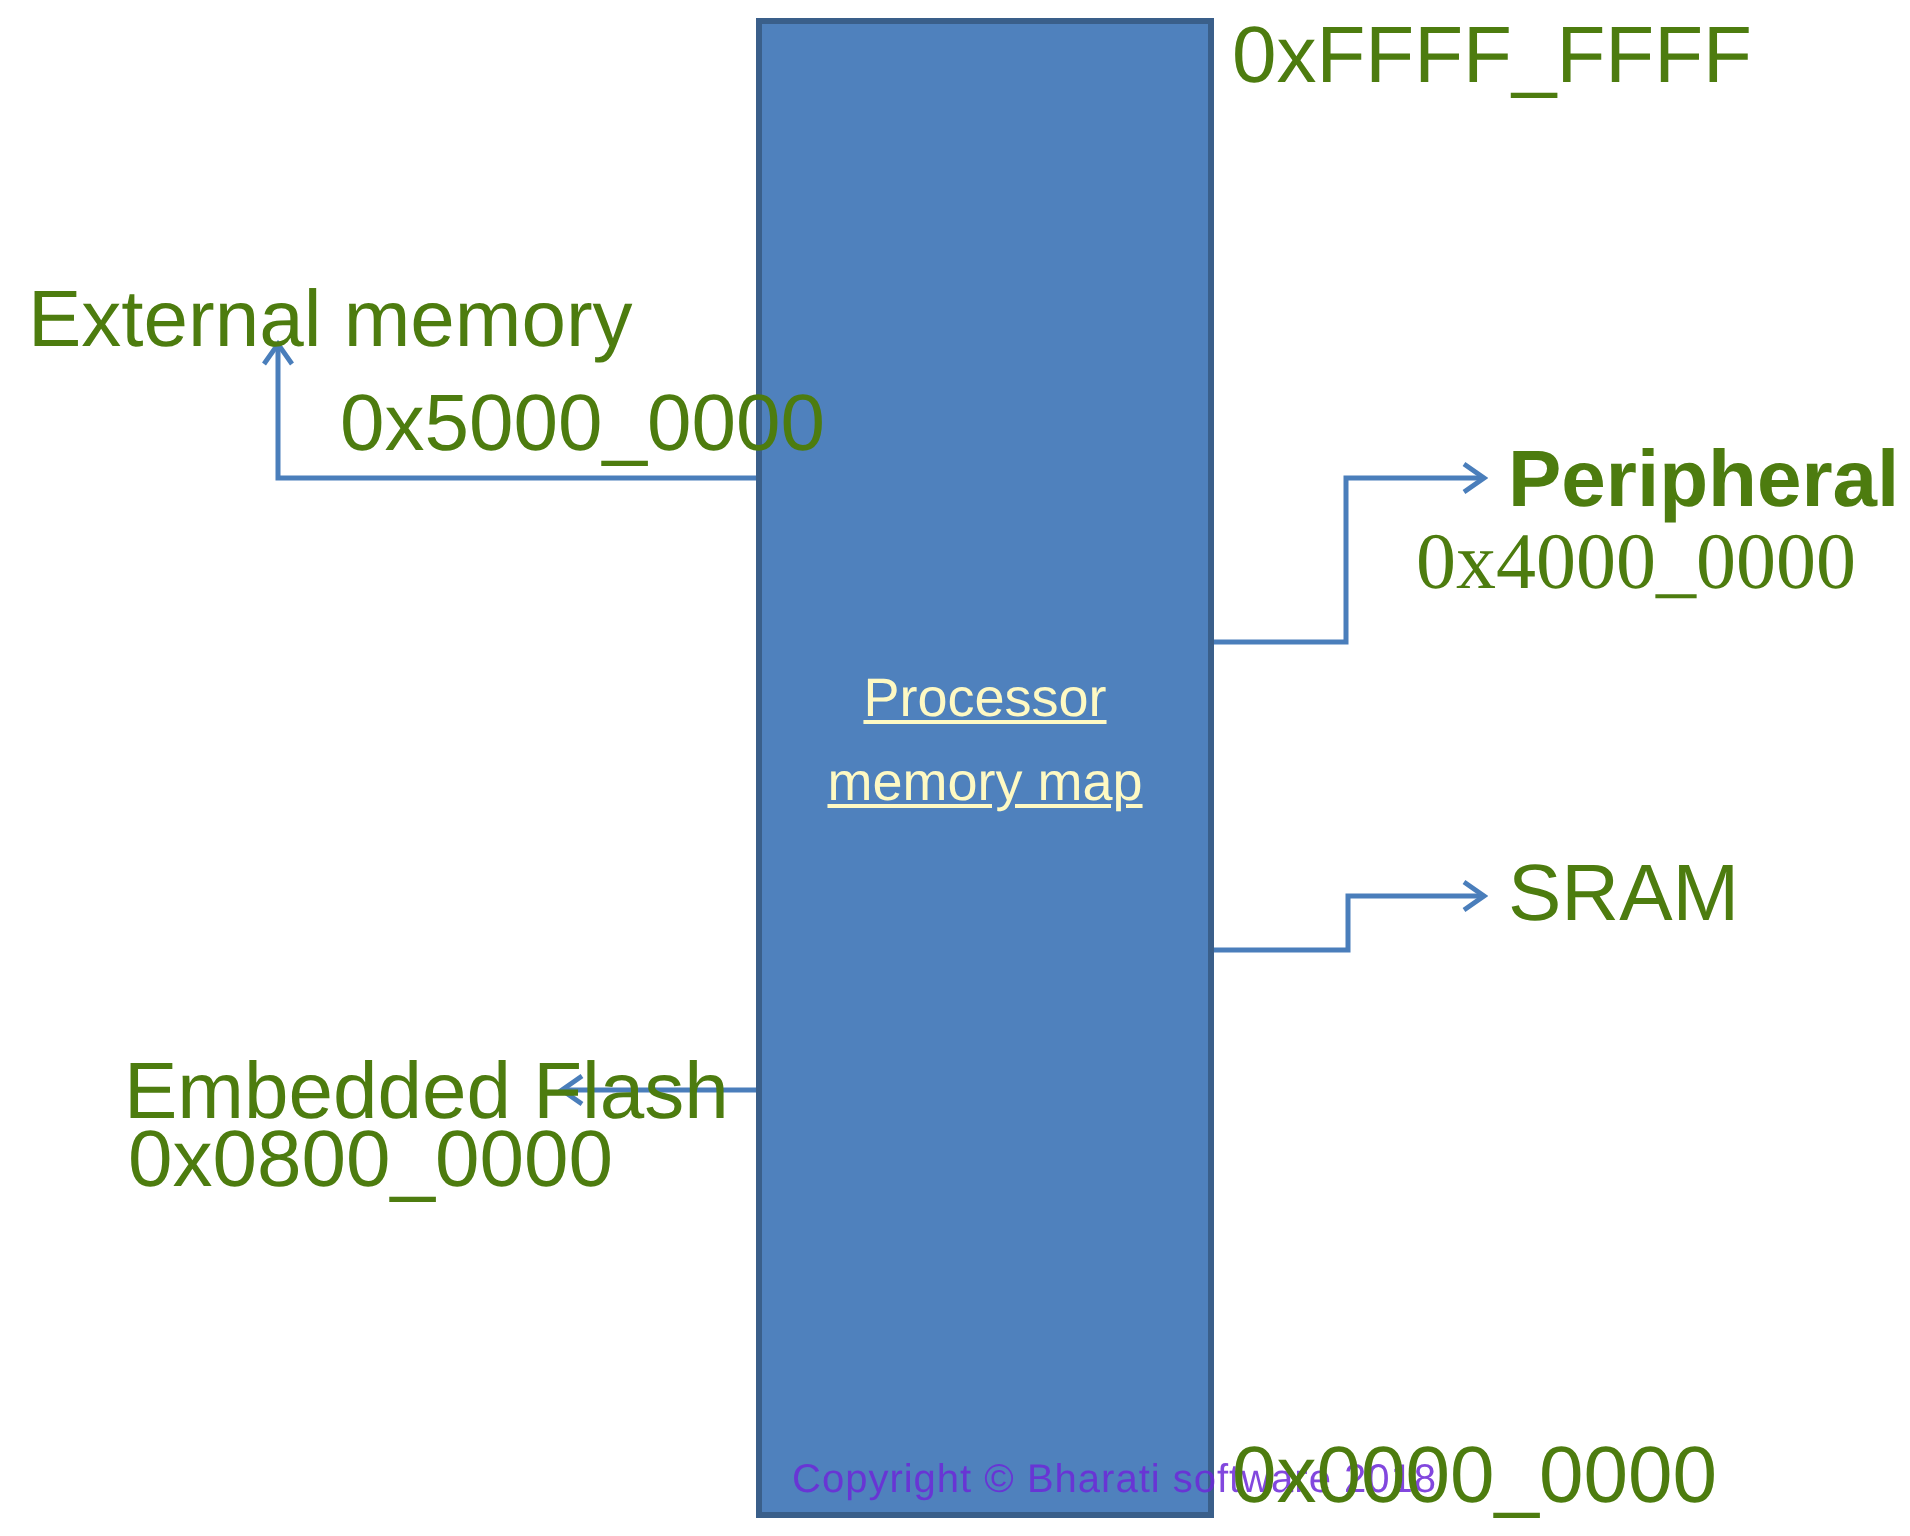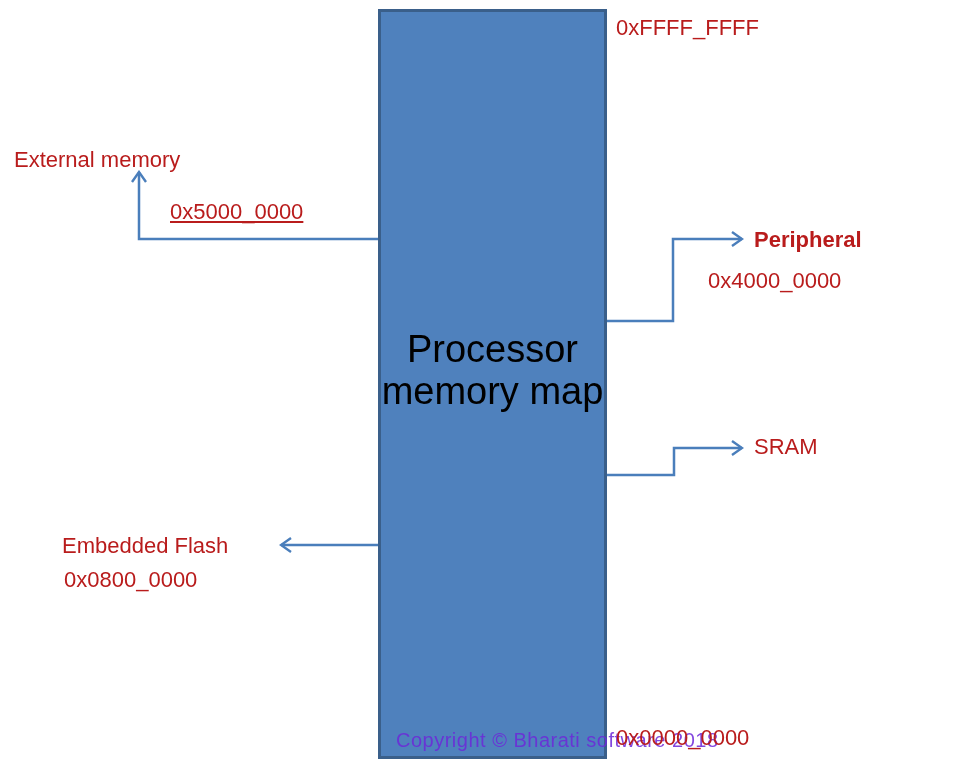--- a/index.html
+++ b/index.html
@@ -25,61 +25,62 @@
     background: #4f81bd;
     border: 3px solid #3a5f8a;
     display: flex;
     flex-direction: column;
     align-items: center;
     justify-content: center;
     transform: none;
     z-index: 1;
   }
   .memory-box .box-title {
-    color: #000000;
-    font-size: 38px;
+    color: #fef9c3;
+    font-size: 27px;
     line-height: 42px;
     text-align: center;
     position: relative;
     top: -14px;
+    text-decoration: underline;
   }
   svg.connectors {
     position: absolute;
     left: 0;
     top: 0;
     width: 955px;
     height: 768px;
     z-index: 2;
     pointer-events: none;
   }
   .lbl {
     position: absolute;
-    color: #b91c1c;
-    font-size: 22px;
+    color: #4d7c0f;
+    font-size: 40px;
     line-height: 34px;
     white-space: nowrap;
     z-index: 4;
   }
   .watermark {
     position: absolute;
     left: 396px;
     top: 729px;
     font-size: 20px;
     letter-spacing: 0.5px;
     color: #6d28d9;
     opacity: 0.85;
     white-space: nowrap;
     z-index: 3;
   }
   
   .pos-top-address     { left: 616px; top: 11px; }
   .pos-ext-label       { left: 14px;  top: 143px; }
-  .pos-ext-address     { left: 170px; top: 195px; text-decoration: underline; }
+  .pos-ext-address     { left: 170px; top: 195px; }
   .pos-periph-label    { left: 754px; top: 223px; font-weight: bold; }
-  .pos-periph-address  { left: 708px; top: 264px; }
+  .pos-periph-address  { left: 708px; top: 264px; font-family: Liberation Serif, serif; }
   .pos-sram-label      { left: 754px; top: 430px; }
   .pos-sram-address    { left: 708px; top: 478px; }
   .pos-flash-label     { left: 38px;  top: 529px; margin-left: 24px; }
   .pos-flash-address   { left: 64px;  top: 563px; }
   .pos-bottom-address  { left: 616px; top: 721px; }
 </style>
 </head>
 <body>
 
 <div class="canvas">

